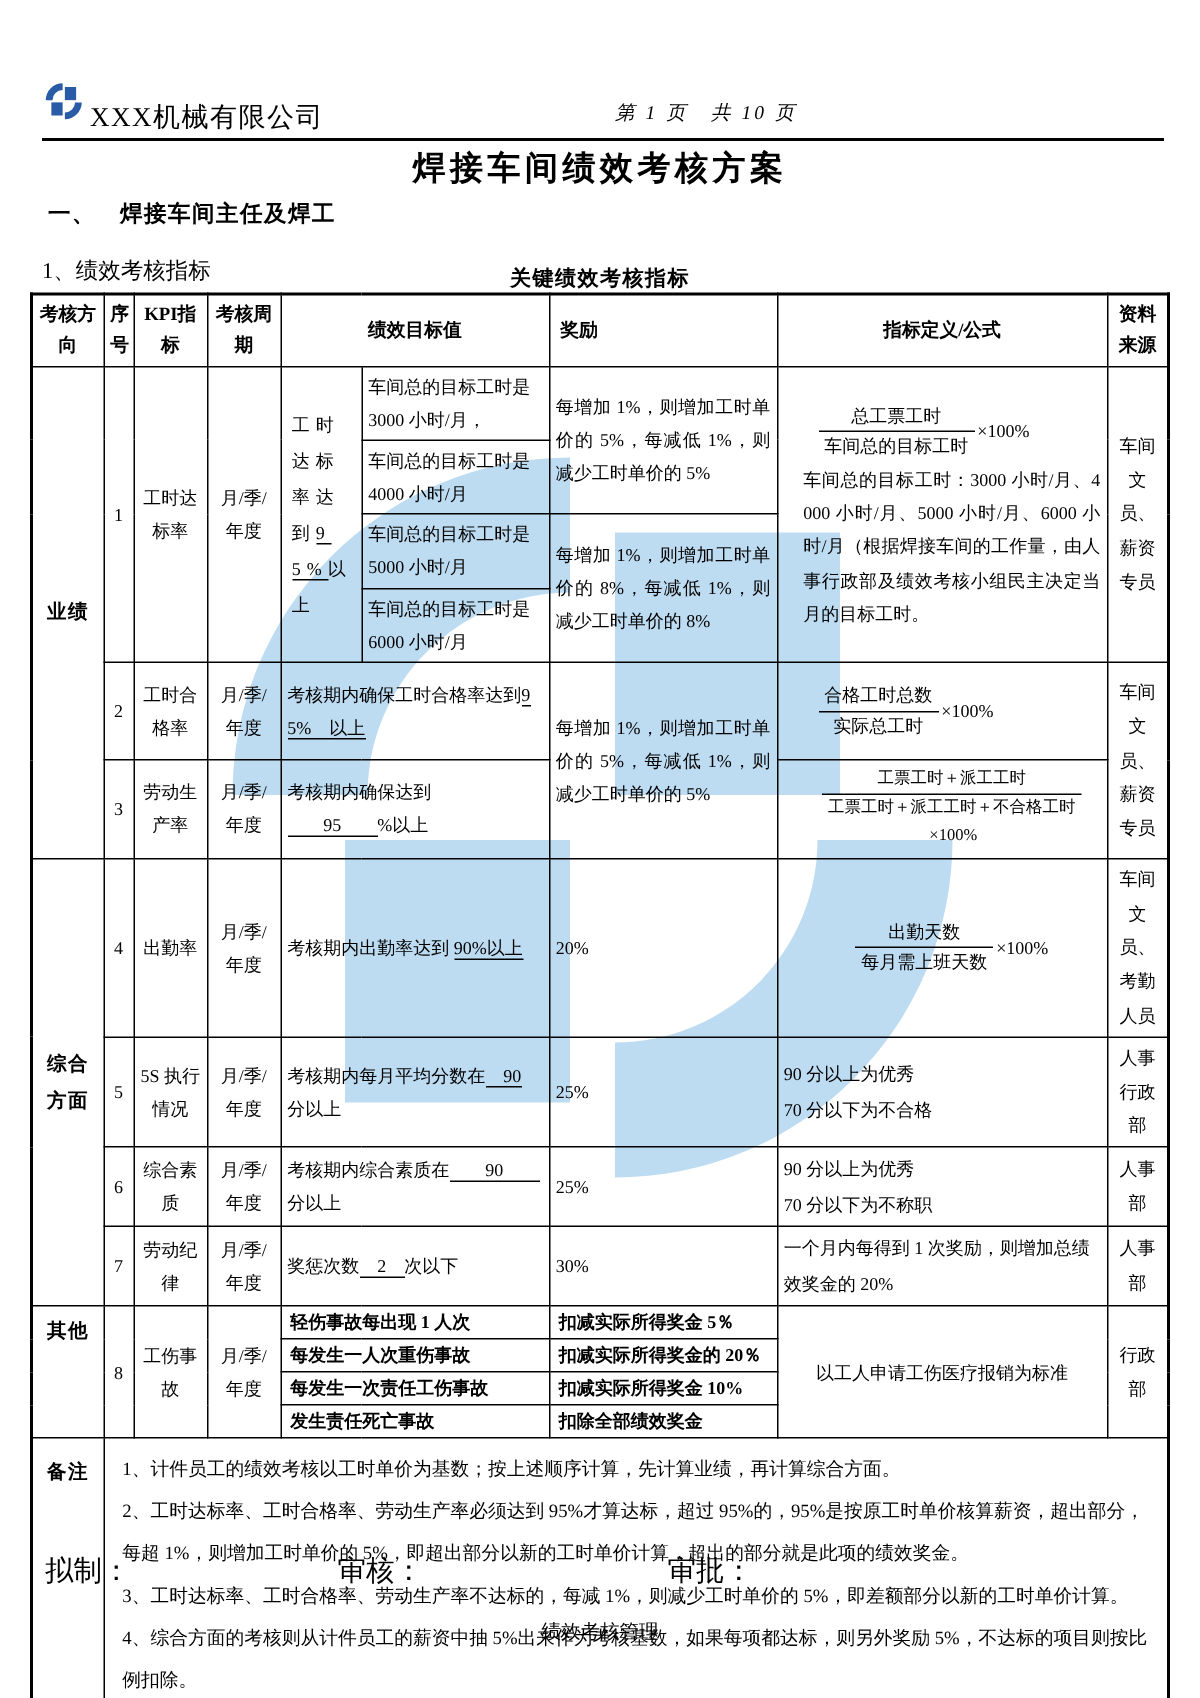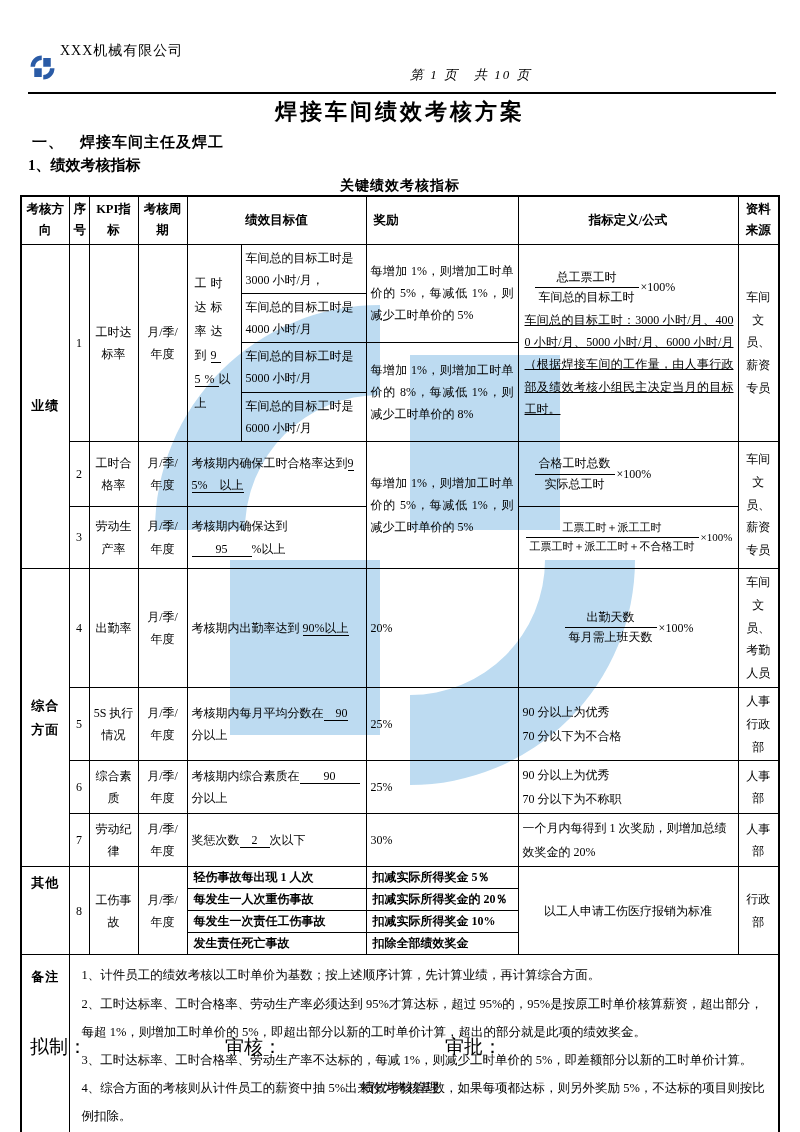--- a/index.html
+++ b/index.html
@@ -1,48 +1,48 @@
 <!DOCTYPE html>
 <html><head>
 <meta charset="utf-8">
 <style>
   * { margin:0; padding:0; box-sizing:border-box; }
   body { background:#e8e8e8; font-family:"Liberation Serif","DejaVu Serif",serif; color:#000; }
   .sheet { position:relative; width:800px; height:1132px; background:#ffffff; margin:0 auto; overflow:hidden; }
 
   
   .logo { position:absolute; left:30px; top:55px; width:25px; height:25px; }
-  .company { position:absolute; left:60px; top:42px; font-size:14px; letter-spacing:1px; }
+  .company { position:absolute; left:60px; top:66px; font-size:18px; letter-spacing:1px; }
   .pageinfo { position:absolute; left:410px; top:66px; font-size:13px; letter-spacing:2px; font-style:italic; }
   .headrule { position:absolute; left:28px; right:24px; top:92px; border-top:2px solid #000; }
 
   .doc-title { position:absolute; top:97px; left:0; width:100%; text-align:center; font-size:22px; font-weight:bold; letter-spacing:3px; }
   .heading1 { position:absolute; top:133px; left:32px; font-size:15px; font-weight:bold; letter-spacing:1px; }
-  .heading2 { position:absolute; top:156px; left:28px; font-size:15px; font-weight:bold; }
+  .heading2 { position:absolute; top:171px; left:28px; font-size:15px; font-weight:normal; }
   .tbl-caption { position:absolute; top:177px; left:0; width:100%; text-align:center; font-size:14px; font-weight:bold; letter-spacing:1px; }
 
   
   .watermark { position:absolute; left:145px; top:295px; width:500px; height:500px; z-index:0; opacity:.9; }
 
   
   .tblwrap { position:absolute; left:20px; top:195px; z-index:1; }
   table { border-collapse:collapse; table-layout:fixed; width:758px; }
   th, td { border:1px solid #000; padding:2px 4px; font-size:12px; line-height:1.85; vertical-align:middle; background:transparent; word-break:break-all; }
   table { border:2px solid #000; }
   th { font-weight:bold; font-size:12.5px; line-height:1.7; text-align:center; }
   th.left { text-align:left; padding-left:7px; }
   .center { text-align:center; }
   .just { text-align:justify; }
   .group { text-align:center; font-weight:bold; font-size:13px; letter-spacing:1px; }
   .grouptop { vertical-align:top; padding-top:4px; }
   .tvert { letter-spacing:4px; padding-left:7px; line-height:2.0;margin-top:46px; }
   .src { line-height:1.9; }
   .u { border-bottom:1px solid #000; }
   .prewrap { white-space:pre-wrap; }
-  .fcell { padding-left:6px; padding-right:4px;text-decoration:underline; }
+  .fcell { padding-left:17px; padding-right:4px; }
   .fracline { text-align:center; margin:2px 0; }
   .fracline.leftal { text-align:left; padding-left:10px; }
   .frac { display:inline-block; vertical-align:middle; text-align:center; }
   .frac .num { display:block; border-bottom:1px solid #000; padding:0 4px; line-height:1.6; }
   .frac .den { display:block; padding:0 4px; line-height:1.6; }
   .times { display:inline-block; vertical-align:middle; padding-left:2px; }
   .small { font-size:11px; }
   .fnote { text-align:justify; line-height:1.85; }
   .flines { text-align:left; padding-left:4px; line-height:2.0; }
   .accident { line-height:1.4; padding-left:6px;font-weight:bold; }

